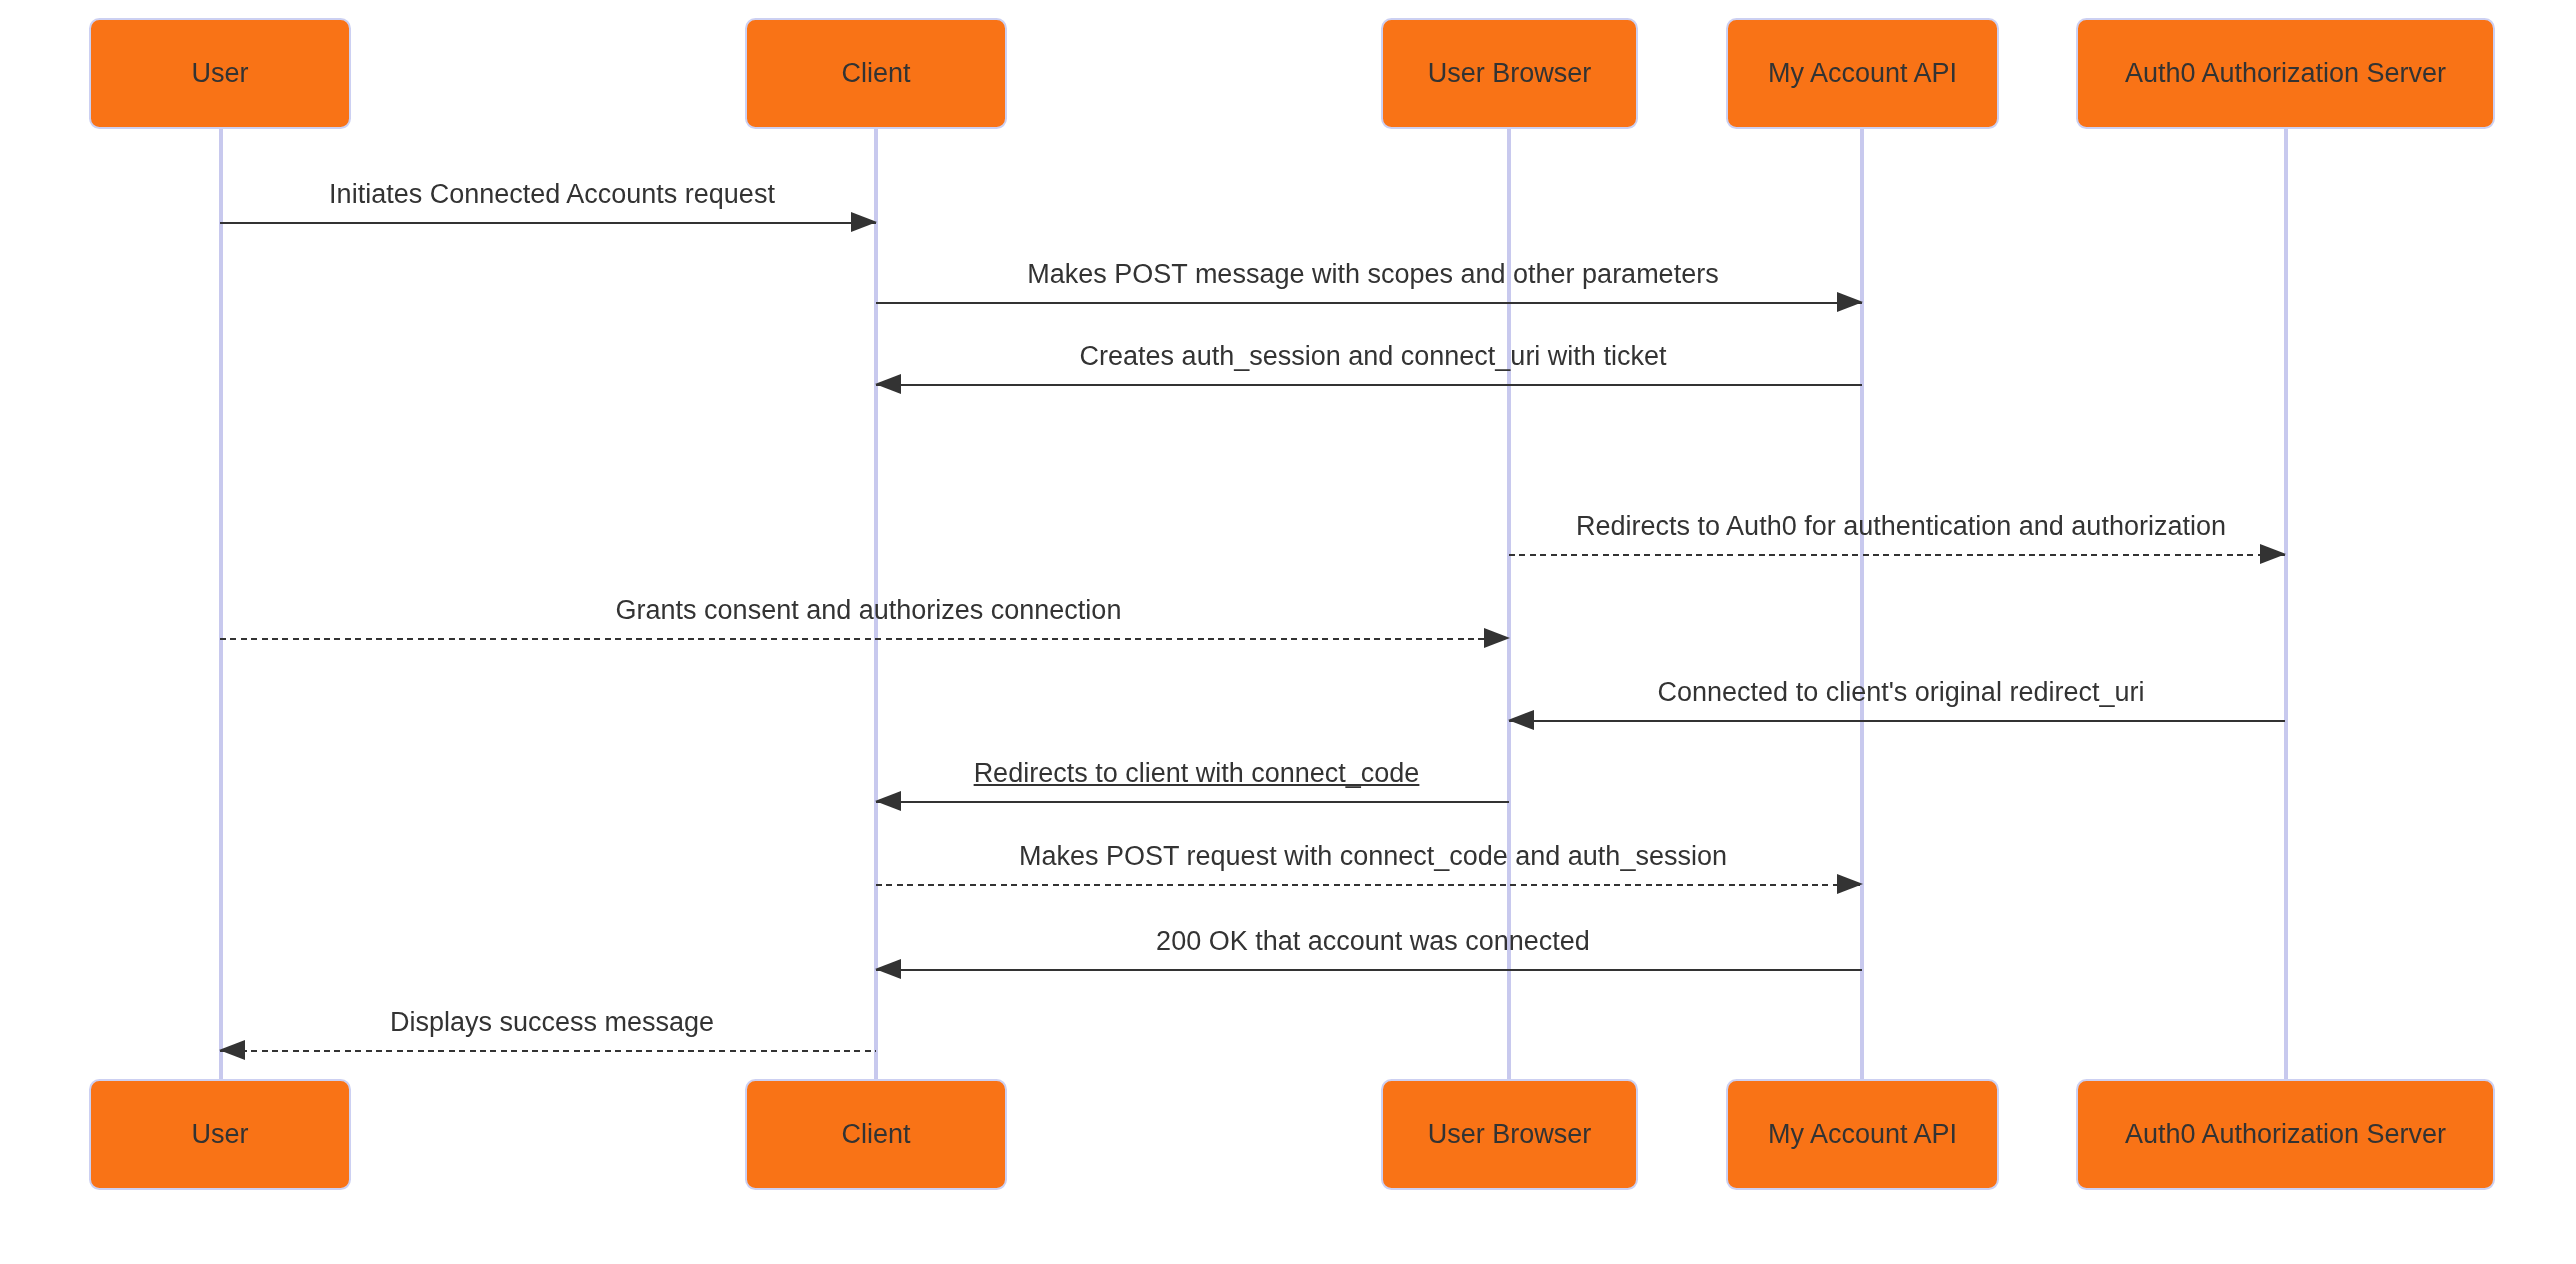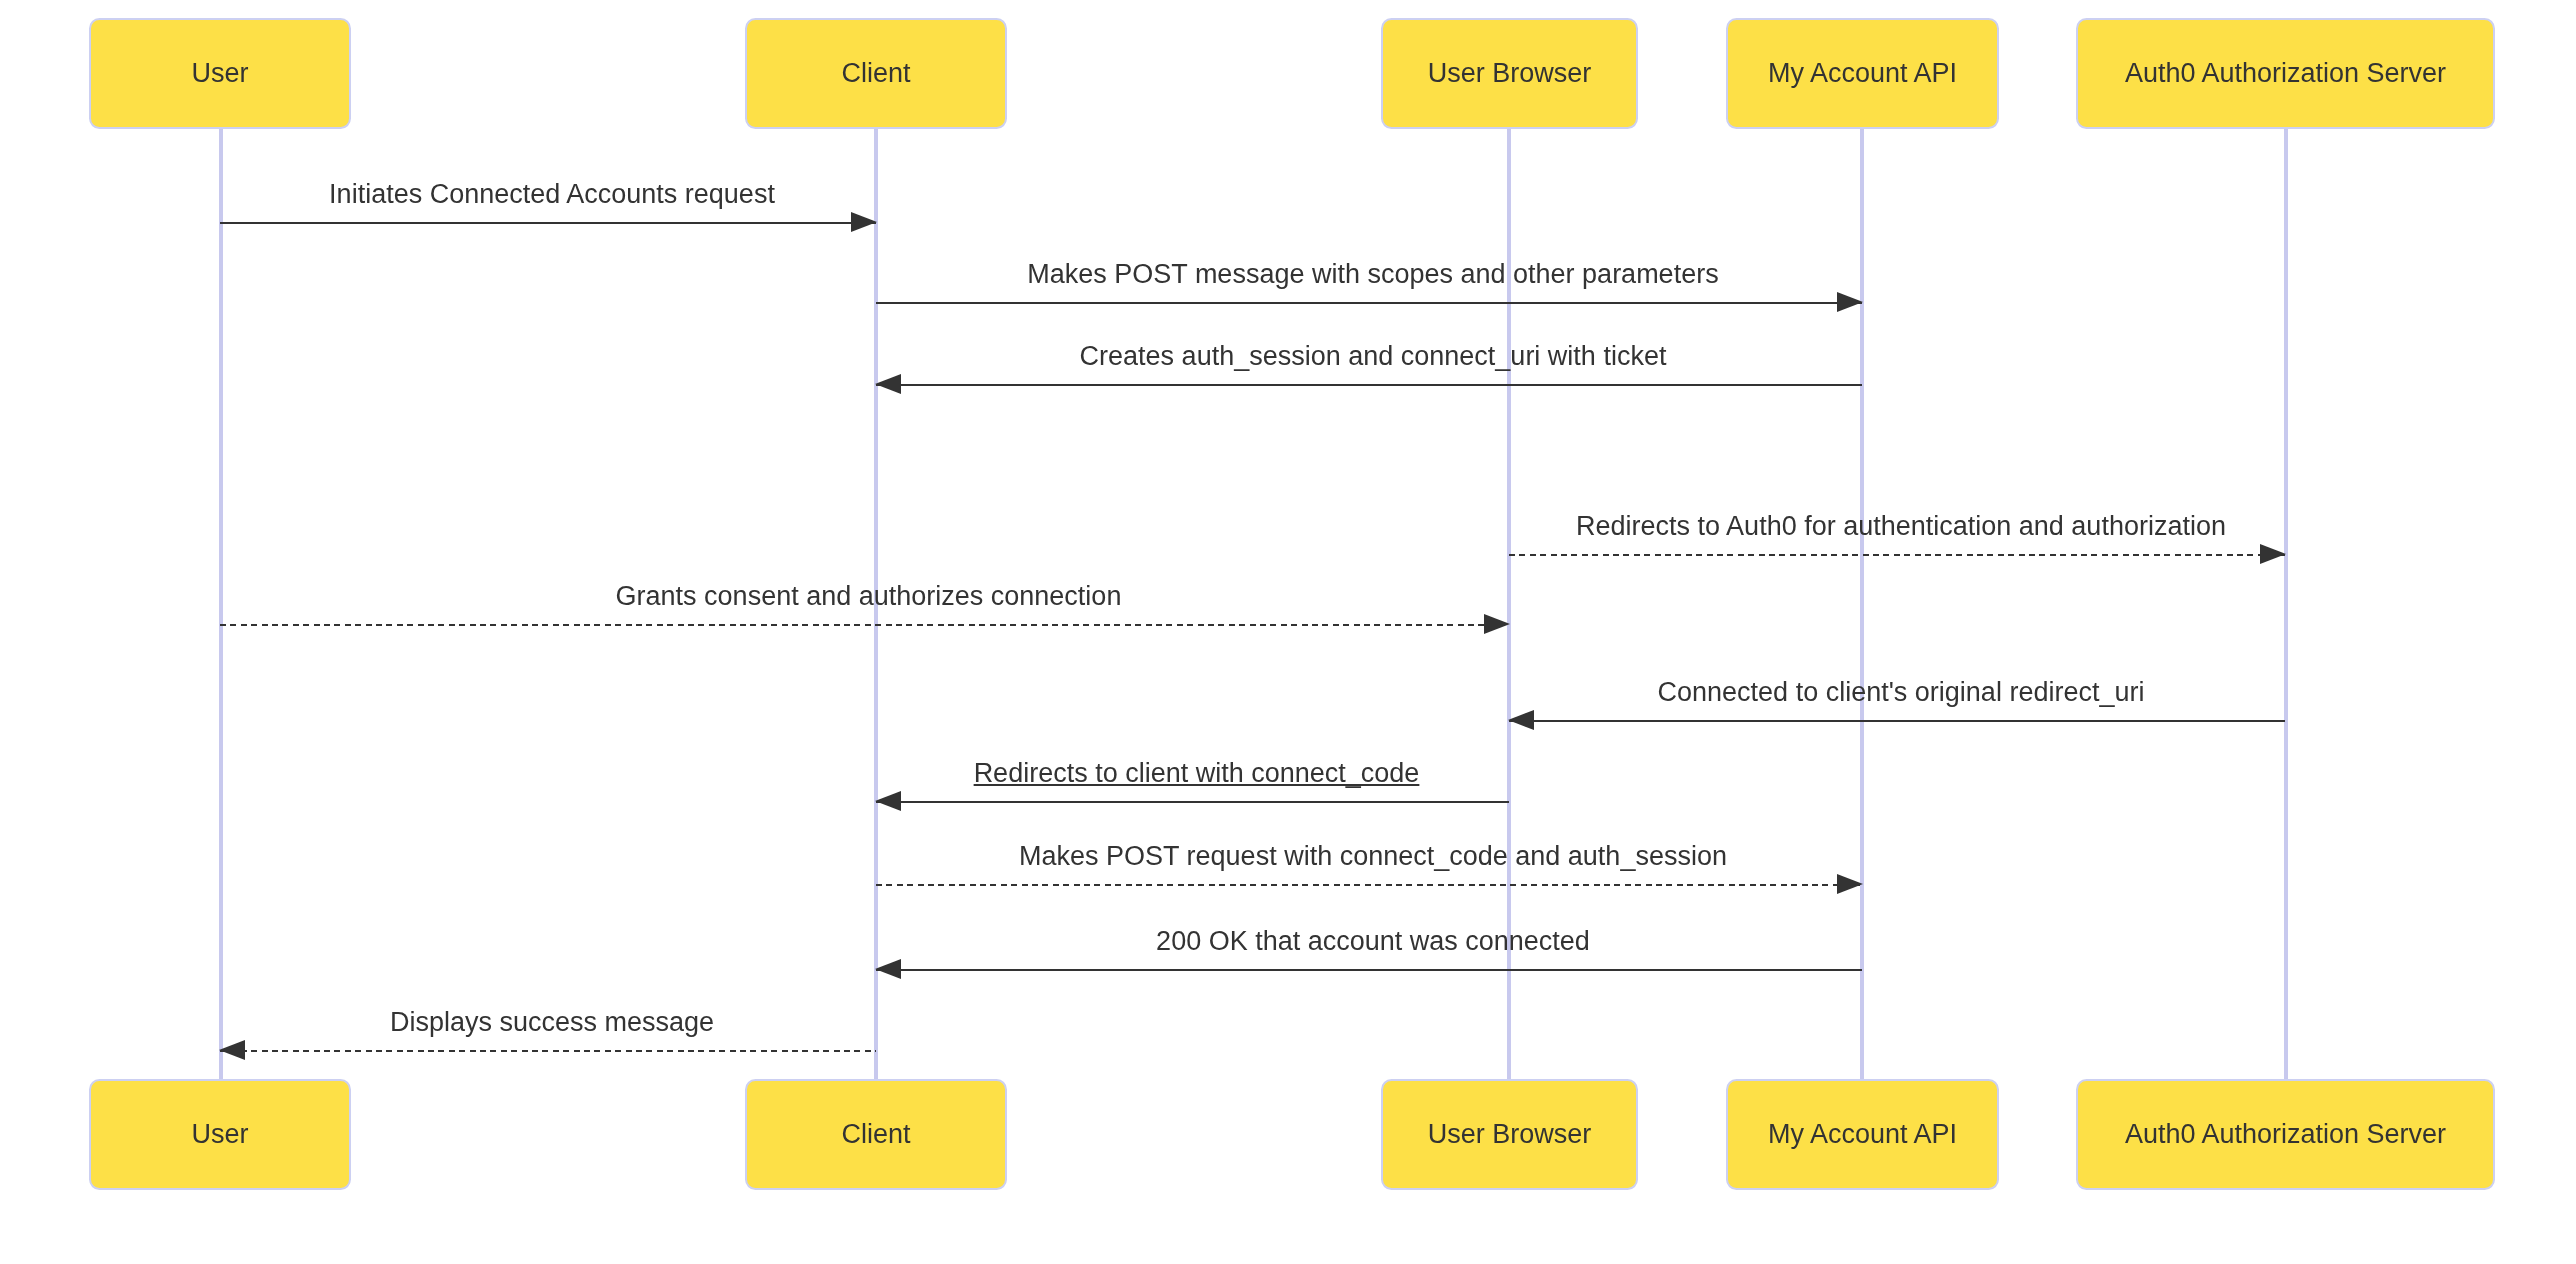--- a/index.html
+++ b/index.html
@@ -8,21 +8,21 @@
     width: 2576px;
     height: 1265px;
     background: #ffffff;
     font-family: "Liberation Sans", sans-serif;
     color: #333333;
     overflow: hidden;
   }
   .actor-box {
     position: absolute;
     height: 111px;
-    background: #fde047;
+    background: #f97316;
     border: 2.6px solid #ccd0f2;
     border-radius: 10.4px;
     display: flex;
     align-items: center;
     justify-content: center;
     box-sizing: border-box;
   }
   .actor-label {
     font-size: 27px;
     color: #333333;
@@ -114,21 +114,21 @@
 
 
   <div class="message" style="left:1509px; top:509px; width:776px;">
     <div class="msg-label">Redirects to Auth0 for authentication and authorization</div>
     <div class="line-wrap">
       <div class="line dashed"></div>
       <div class="arrow right"></div>
     </div>
   </div>
 
-  <div class="message" style="left:220px; top:579px; width:1289px;">
+  <div class="message" style="left:220px; top:593px; width:1289px;">
     <div class="msg-label">Grants consent and authorizes connection</div>
     <div class="line-wrap">
       <div class="line dashed"></div>
       <div class="arrow right"></div>
     </div>
   </div>
 
   <div class="message" style="left:1509px; top:675px; width:776px;">
     <div class="msg-label">Connected to client's original redirect_uri</div>
     <div class="line-wrap">

